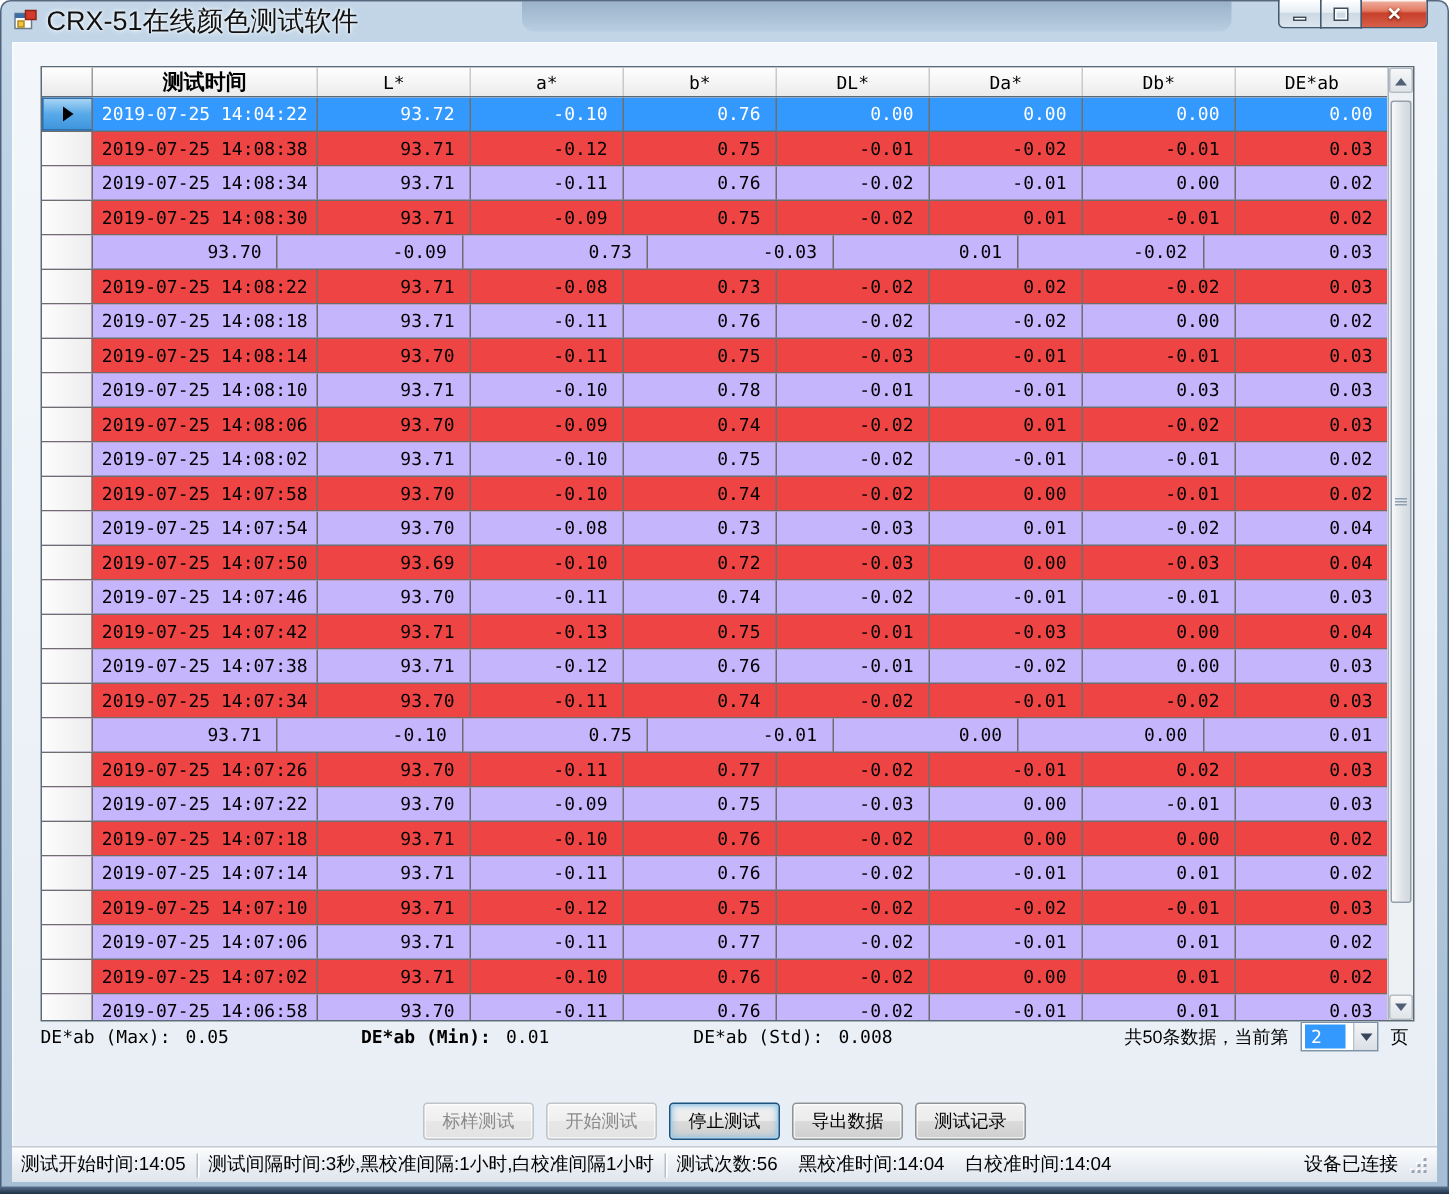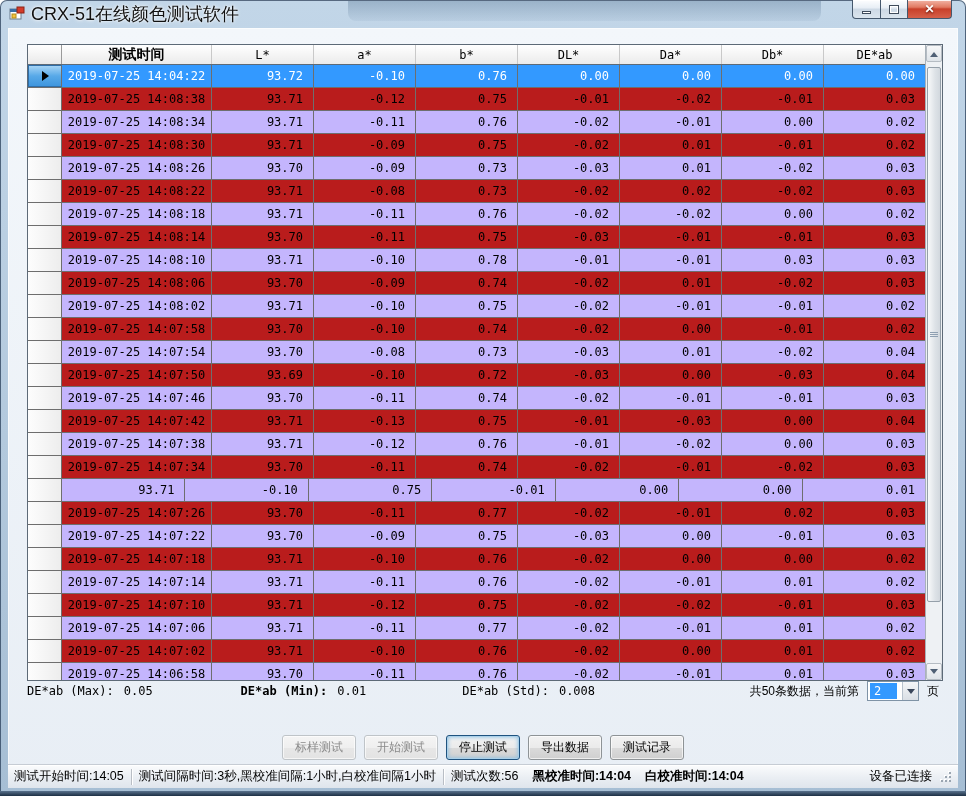--- a/index.html
+++ b/index.html
@@ -48,21 +48,21 @@
   .grid-main{flex:1;display:flex;flex-direction:column;overflow:hidden;}
   .ghead{height:20px;display:flex;flex:none;background:linear-gradient(#ffffff,#ebebeb);
     border-bottom:1px solid #5d6a77;}
   .corner{width:34px;flex:none;border-right:1px solid #9a9a9a;background:linear-gradient(#ffffff,#e9e9e9);}
   .hcell{flex:1;display:flex;align-items:center;justify-content:center;
     font:12px "DejaVu Sans Mono",monospace;color:#000;border-right:1px solid #c9c9c9;}
   .hcell.time{width:150px;flex:none;font:bold 14px "Liberation Sans",sans-serif;}
   .hcell:last-child{border-right:none;}
   .gbody{flex:1;overflow:hidden;}
   .grow{height:23px;display:flex;border-bottom:1px solid #6e6e6e;background:#c4b5fd;}
-  .grow.alt{background:#b91c1c;}
+  .grow.alt{background:#ef4444;}
   .grow .cell{display:flex;align-items:center;font:12px "DejaVu Sans Mono",monospace;color:#000;
     border-right:1px solid #6e6e6e;}
   .grow .cell:last-child{border-right:none;}
   .cell.time{width:150px;flex:none;justify-content:center;}
   .cell.num{flex:1;justify-content:flex-end;padding-right:10px;}
   .rowhdr{width:34px;flex:none;border-right:1px solid #6e6e6e;
     background:linear-gradient(90deg,#fdfdfd,#ededed);display:flex;align-items:center;justify-content:center;}
   .grow.sel{background:#3399ff;}
   .grow.sel .cell{color:#fff;}
   .grow.sel .rowhdr{background:linear-gradient(180deg,#a6d4f5 0%,#58a9e8 50%,#3f96de 100%);
@@ -109,21 +109,21 @@
   .btn.focused{border-color:#1f537f;
     box-shadow:inset 0 0 0 1px #a9d0ea, inset 0 0 4px 1px #8cc0e2;}
 
   
   .statusbar{position:absolute;left:0;right:0;bottom:0;height:24px;display:flex;align-items:center;
     padding:0 6px 0 6px;font:12.5px "Liberation Sans",sans-serif;color:#000;
     background:linear-gradient(180deg,#fbfcfd 0%,#eaeef3 55%,#dfe5ec 100%);
     border-top:1px solid #c6ccd4;box-shadow:inset 0 1px 0 #ffffff;margin-top:40px;}
   .statusbar .sep{width:1px;height:16px;background:#b9bec5;box-shadow:1px 0 0 #fff;margin:0 7px;flex:none;}
   .statusbar .seg{white-space:nowrap;}
-  .statusbar .seg.spaced{margin-left:14px;font-weight:bold;}
+  .statusbar .seg.spaced{margin-left:14px;}
   .status-right{margin-left:auto;display:flex;align-items:center;}
   .resize-grip{width:12px;height:12px;margin-left:8px;position:relative;}
   .resize-grip i{position:absolute;width:2px;height:2px;background:#9aa5b1;box-shadow:-1px -1px 0 #fff;}
   .resize-grip i:nth-child(1){right:1px;bottom:1px;}
   .resize-grip i:nth-child(2){right:1px;bottom:5px;}
   .resize-grip i:nth-child(3){right:5px;bottom:1px;}
   .resize-grip i:nth-child(4){right:1px;bottom:9px;}
   .resize-grip i:nth-child(5){right:5px;bottom:5px;}
   .resize-grip i:nth-child(6){right:9px;bottom:1px;}
 </style>
@@ -210,21 +210,20 @@
               <div class="cell num">93.71</div>
               <div class="cell num">-0.09</div>
               <div class="cell num">0.75</div>
               <div class="cell num">-0.02</div>
               <div class="cell num">0.01</div>
               <div class="cell num">-0.01</div>
               <div class="cell num">0.02</div>
             </div>
             <div class="grow">
               <div class="rowhdr"></div>
-              <div class="cell time">2019-07-25 14:08:26</div>
               <div class="cell num">93.70</div>
               <div class="cell num">-0.09</div>
               <div class="cell num">0.73</div>
               <div class="cell num">-0.03</div>
               <div class="cell num">0.01</div>
               <div class="cell num">-0.02</div>
               <div class="cell num">0.03</div>
             </div>
             <div class="grow alt">
               <div class="rowhdr"></div>

